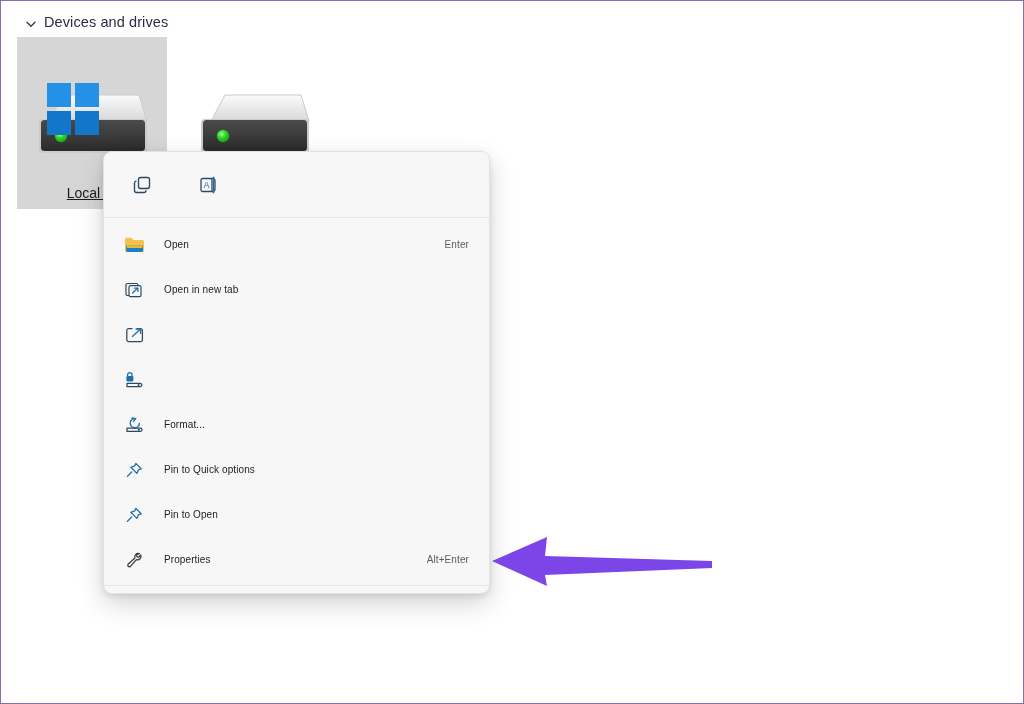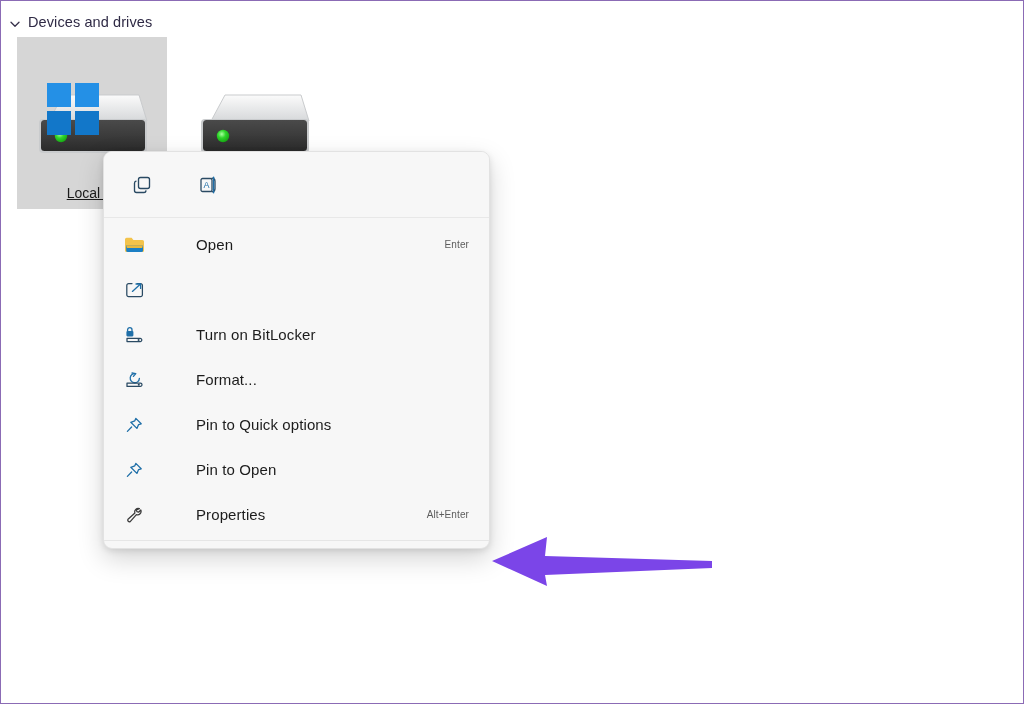--- a/index.html
+++ b/index.html
@@ -26,21 +26,21 @@
   
   #explorer {
     position: absolute;
     left: 0; top: 0;
     width: 1022px; height: 702px;
     background: #ffffff;
   }
 
   #group-header {
     position: absolute;
-    left: 8px; top: 11px;
+    left: 24px; top: 11px;
     display: flex;
     align-items: center;
     gap: 7px;
     height: 20px;
   }
   #group-header .chev {
     width: 12px; height: 12px;
     display: block;
     color: #36304a;
   }
@@ -139,25 +139,24 @@
   .menu-item .mi-icon {
     width: 26px;
     min-width: 26px;
     height: 22px;
     display: flex;
     align-items: center;
     justify-content: flex-start;
     margin-right: 14px;
   }
   .menu-item .mi-label {
-    font-size: 15px;
+    font-size: 10px;
     color: #1c1c1c;
     flex: 1;
     letter-spacing: .1px;
-    margin-left: 32px;
   }
   .menu-item .mi-accel {
     font-size: 10px;
     color: #5d5d5d;
     letter-spacing: .1px;
   }
   .menu-sep {
     height: 1px;
     background: #e6e6e6;
     margin: 3px 0 3px 0;
@@ -282,20 +281,32 @@
           <svg viewBox="0 0 22 18" width="22" height="18" aria-hidden="true">
             <path d="M1 3.4 A1.6 1.6 0 0 1 2.6 1.8 L7.6 1.8 L9.4 4 L18.4 4 A1.6 1.6 0 0 1 20 5.6 L20 14.4 A1.6 1.6 0 0 1 18.4 16 L2.6 16 A1.6 1.6 0 0 1 1 14.4 Z" fill="#f3c34b"></path>
             <path d="M2.2 9.2 L19 9.2 L19 14.4 A1.6 1.6 0 0 1 17.4 16 L3.8 16 A1.6 1.6 0 0 1 2.2 14.4 Z" fill="#1b7fc4"></path>
             <path d="M2.2 9.2 L19 9.2 L18.1 12 L3.1 12 Z" fill="#e8b93f"></path>
           </svg>
         </span>
         <span class="mi-label">Open</span>
         <span class="mi-accel">Enter</span>
       </div>
 
+      <div class="menu-item">
+        <span class="mi-icon">
+          <svg viewBox="0 0 22 18" width="22" height="18" aria-hidden="true">
+            <rect x="2" y="2.5" width="12" height="12" rx="1.6" fill="none" stroke="#2a4a63" stroke-width="1.2"></rect>
+            <rect x="5" y="4.6" width="12" height="11" rx="1.6" fill="#fbfbfb" stroke="#2a4a63" stroke-width="1.2"></rect>
+            <path d="M8.6 12 L13.6 7.2" stroke="#1f6fa8" stroke-width="1.25" stroke-linecap="round"></path>
+            <path d="M10.4 7.0 L13.9 7.0 L13.9 10.4" fill="none" stroke="#1f6fa8" stroke-width="1.25" stroke-linecap="round" stroke-linejoin="round"></path>
+          </svg>
+        </span>
+        <span class="mi-label">Open in new tab</span>
+        <span class="mi-accel"></span>
+      </div>
 
       <div class="menu-item">
         <span class="mi-icon">
           <svg viewBox="0 0 22 18" width="22" height="18" aria-hidden="true">
             <path d="M13.2 2.6 L16.6 2.6 A1.8 1.8 0 0 1 18.4 4.4 L18.4 13.8 A1.8 1.8 0 0 1 16.6 15.6 L4.6 15.6 A1.8 1.8 0 0 1 2.8 13.8 L2.8 4.4 A1.8 1.8 0 0 1 4.6 2.6 L8 2.6" fill="none" stroke="#2a4a63" stroke-width="1.25" stroke-linecap="round"></path>
             <path d="M8.4 10.4 L16.2 3.2" stroke="#1f6fa8" stroke-width="1.3" stroke-linecap="round"></path>
             <path d="M12.0 3.0 L16.6 3.0 L16.6 7.4" fill="none" stroke="#1f6fa8" stroke-width="1.3" stroke-linecap="round" stroke-linejoin="round"></path>
           </svg>
         </span>
         <span class="mi-accel"></span>
@@ -303,21 +314,20 @@
 
       <div class="menu-item">
         <span class="mi-icon">
           <svg viewBox="0 0 22 18" width="22" height="18" aria-hidden="true">
             <path d="M3.6 5.2 L3.6 3.8 A2.2 2.2 0 0 1 8 3.8 L8 5.2" fill="none" stroke="#1f6fa8" stroke-width="1.3"></path>
             <rect x="2.4" y="5.0" width="7" height="5.4" rx="1.1" fill="#1f6fa8"></rect>
             <path d="M3 12.4 L16.2 12.4 A1.6 1.6 0 0 1 17.8 14 A1.6 1.6 0 0 1 16.2 15.6 L3 15.6 Z" fill="none" stroke="#2a4a63" stroke-width="1.25" stroke-linejoin="round"></path>
             <circle cx="14.6" cy="14" r="1.05" fill="#2a4a63"></circle>
           </svg>
         </span>
-        <span class="mi-label">Turn on BitLocker</span>
         <span class="mi-accel"></span>
       </div>
 
       <div class="menu-item">
         <span class="mi-icon">
           <svg viewBox="0 0 22 18" width="22" height="18" aria-hidden="true">
             <path d="M11.4 2.6 A4.6 4.6 0 1 0 15.4 7.4" fill="none" stroke="#1f6fa8" stroke-width="1.3" stroke-linecap="round"></path>
             <path d="M8.0 2.0 L11.8 2.6 L9.4 5.4" fill="none" stroke="#1f6fa8" stroke-width="1.3" stroke-linecap="round" stroke-linejoin="round"></path>
             <path d="M3 12.2 L16.4 12.2 A1.6 1.6 0 0 1 18 13.8 A1.6 1.6 0 0 1 16.4 15.4 L3 15.4 Z" fill="none" stroke="#2a4a63" stroke-width="1.25" stroke-linejoin="round"></path>
             <circle cx="14.8" cy="13.8" r="1.05" fill="#2a4a63"></circle>

